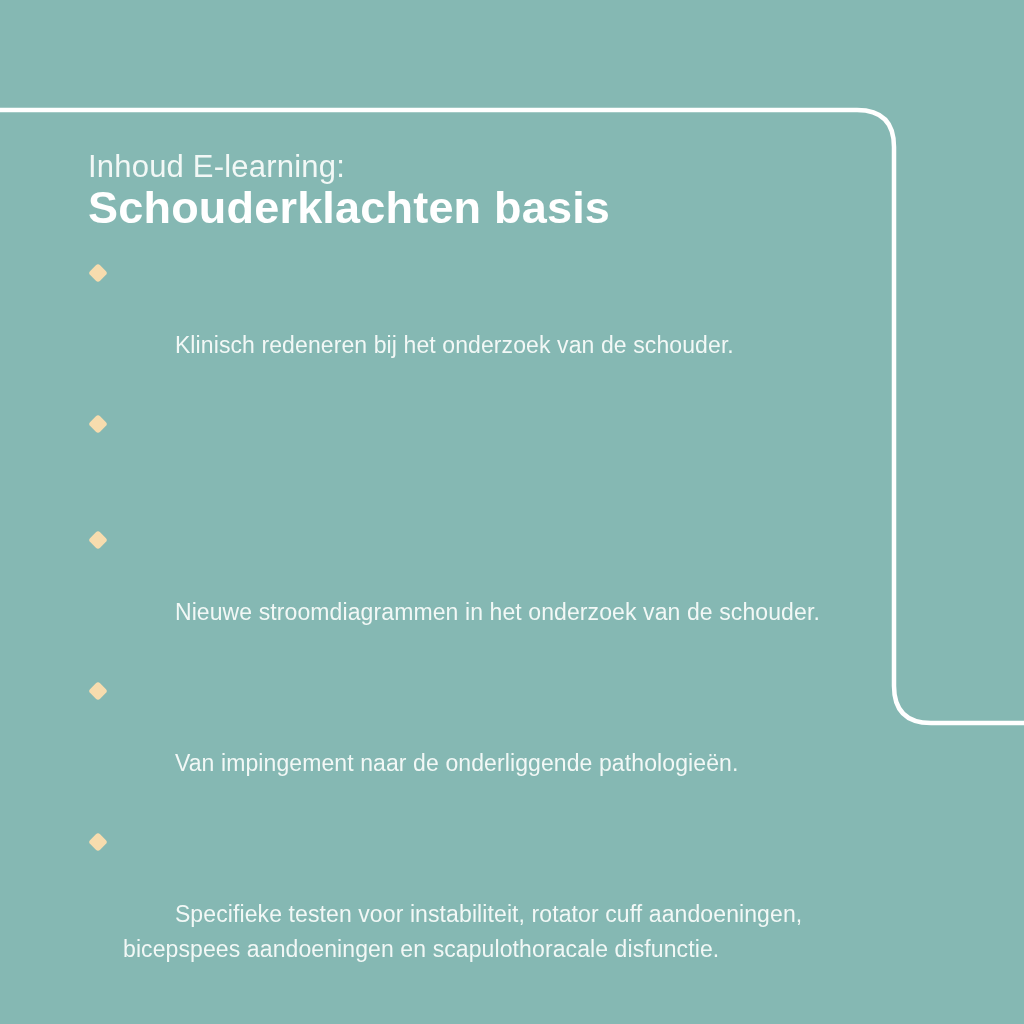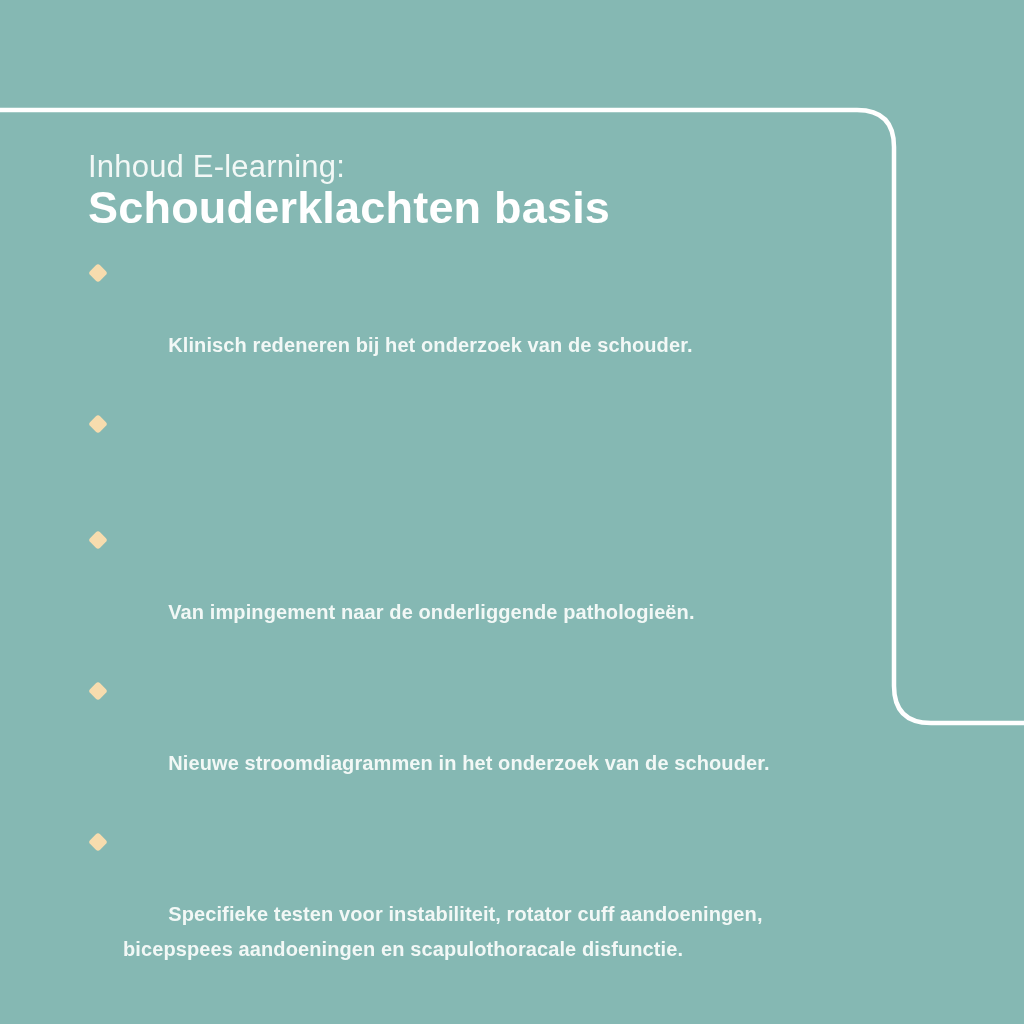--- a/index.html
+++ b/index.html
@@ -38,26 +38,25 @@
   }
   ul.topics {
     list-style: none;
     margin: 28px 0 0 0;
     padding: 0;
   }
   ul.topics li {
     position: relative;
     padding-left: 35px;
     margin-bottom: 11px;
-    font-size: 20px;
+    font-size: 23px;
     line-height: 35px;
     color: var(--text, #f2f8f6);
     white-space: pre;
     letter-spacing: 0.1px;
-    font-weight: bold;
   }
   .diamond {
     position: absolute;
     left: 3px;
     top: 8px;
     width: 14px;
     height: 14px;
     background: var(--bullet, #f7dcae);
     border-radius: 3px;
     transform: rotate(45deg);
@@ -82,25 +81,25 @@
     <ul class="topics">
       <li>
         <span class="diamond"></span>
         <span>Klinisch redeneren bij het onderzoek van de schouder.</span>
       </li>
       <li>
         <span class="diamond"></span>
       </li>
       <li>
         <span class="diamond"></span>
-        <span>Van impingement naar de onderliggende pathologieën.</span>
+        <span>Nieuwe stroomdiagrammen in het onderzoek van de schouder.</span>
       </li>
       <li>
         <span class="diamond"></span>
-        <span>Nieuwe stroomdiagrammen in het onderzoek van de schouder.</span>
+        <span>Van impingement naar de onderliggende pathologieën.</span>
       </li>
       <li>
         <span class="diamond"></span>
         <span>Specifieke testen voor instabiliteit, rotator cuff aandoeningen,
 bicepspees aandoeningen en scapulothoracale disfunctie.</span>
       </li>
 
     </ul>
 
   </div>

